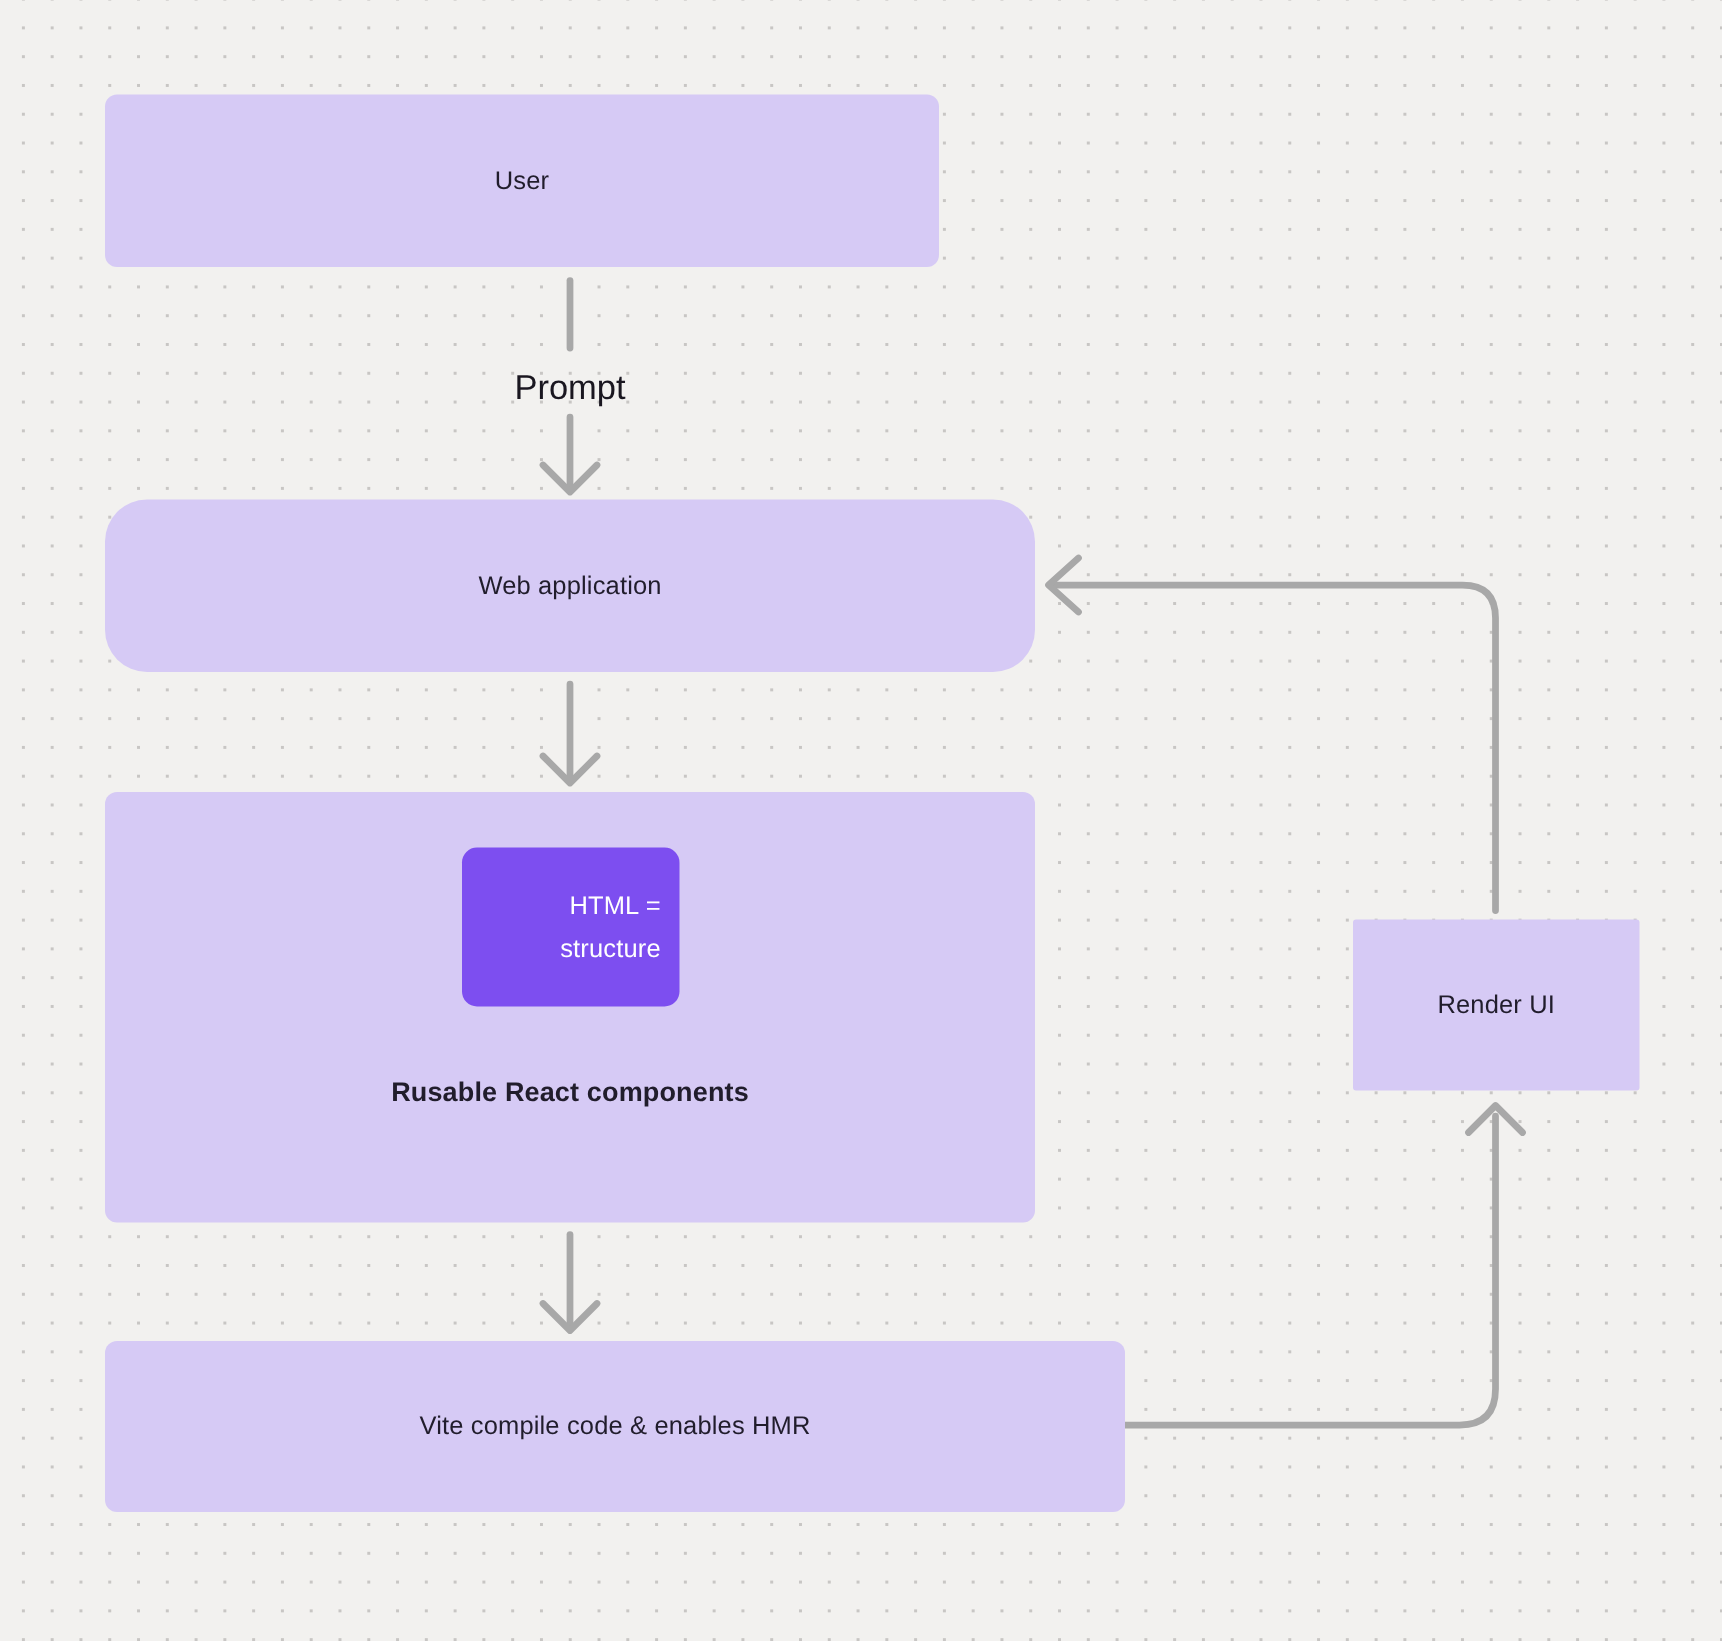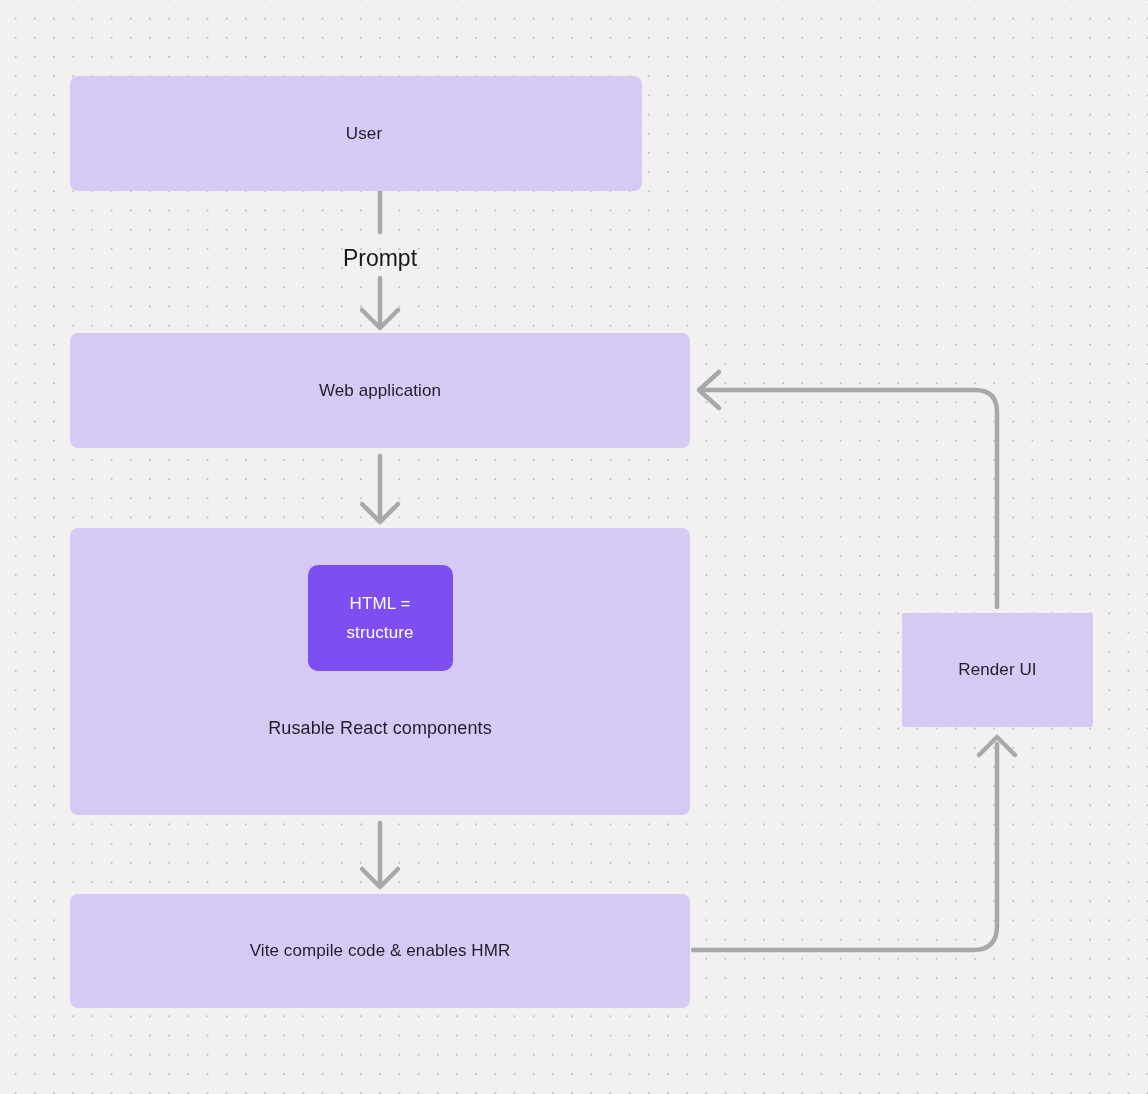--- a/index.html
+++ b/index.html
@@ -15,45 +15,45 @@
   }
   .node {
     position:absolute;
     background: var(--c-node_fill, #d6caf5);
     border-radius:8px;
     display:flex; align-items:center; justify-content:center;
     color: var(--c-node_text, #211d2c);
     font-size:17px; font-weight:500; letter-spacing:.1px;
     text-align:center;
   }
-  .node-user            { left:70px;  top:76px;  width:556px; height:115px;padding-left:16px; }
-  .node-web-application { left:70px;  top:333px; width:620px; height:115px; }
+  .node-user            { left:70px;  top:63px;  width:556px; height:115px; }
+  .node-web-application { left:70px;  top:333px; width:620px; height:115px;border-radius:28px; }
   .node-components      { left:70px;  top:528px; width:620px; height:287px;
                           display:block; }
-  .node-vite            { left:70px;  top:894px; width:620px; height:114px; }
+  .node-vite            { left:70px;  top:894px; width:680px; height:114px; }
   .node-render-ui       { left:902px; top:613px; width:191px; height:114px; border-radius:2px; }
 
   .chip-row {
     position:absolute; left:0; right:0; top:37px;
     display:flex; justify-content:center; gap:26px;
   }
   .chip {
     width:145px; height:106px;
     background: var(--c-chip_fill, #7d4ef0);
     color: var(--c-chip_text, #ffffff);
     border-radius:10px;
     display:flex; align-items:center; justify-content:center;
-    text-align:center;
+    text-align:right;
     font-size:17px; line-height:29px; font-weight:500;
     padding:4px 12px; box-sizing:border-box;
   }
   .components-caption {
     position:absolute; left:0; right:0; top:190px;
     text-align:center;
-    font-size:18px; font-weight:400;
+    font-size:18px; font-weight:700;
     color: var(--c-node_text, #211d2c);
   }
   .edge-layer {
     position:absolute; left:0; top:0; width:1148px; height:1094px;
     pointer-events:none;
   }
   .edge {
     stroke: var(--c-connector, #a8a8a8);
     stroke-width:4.5;
     fill:none;

